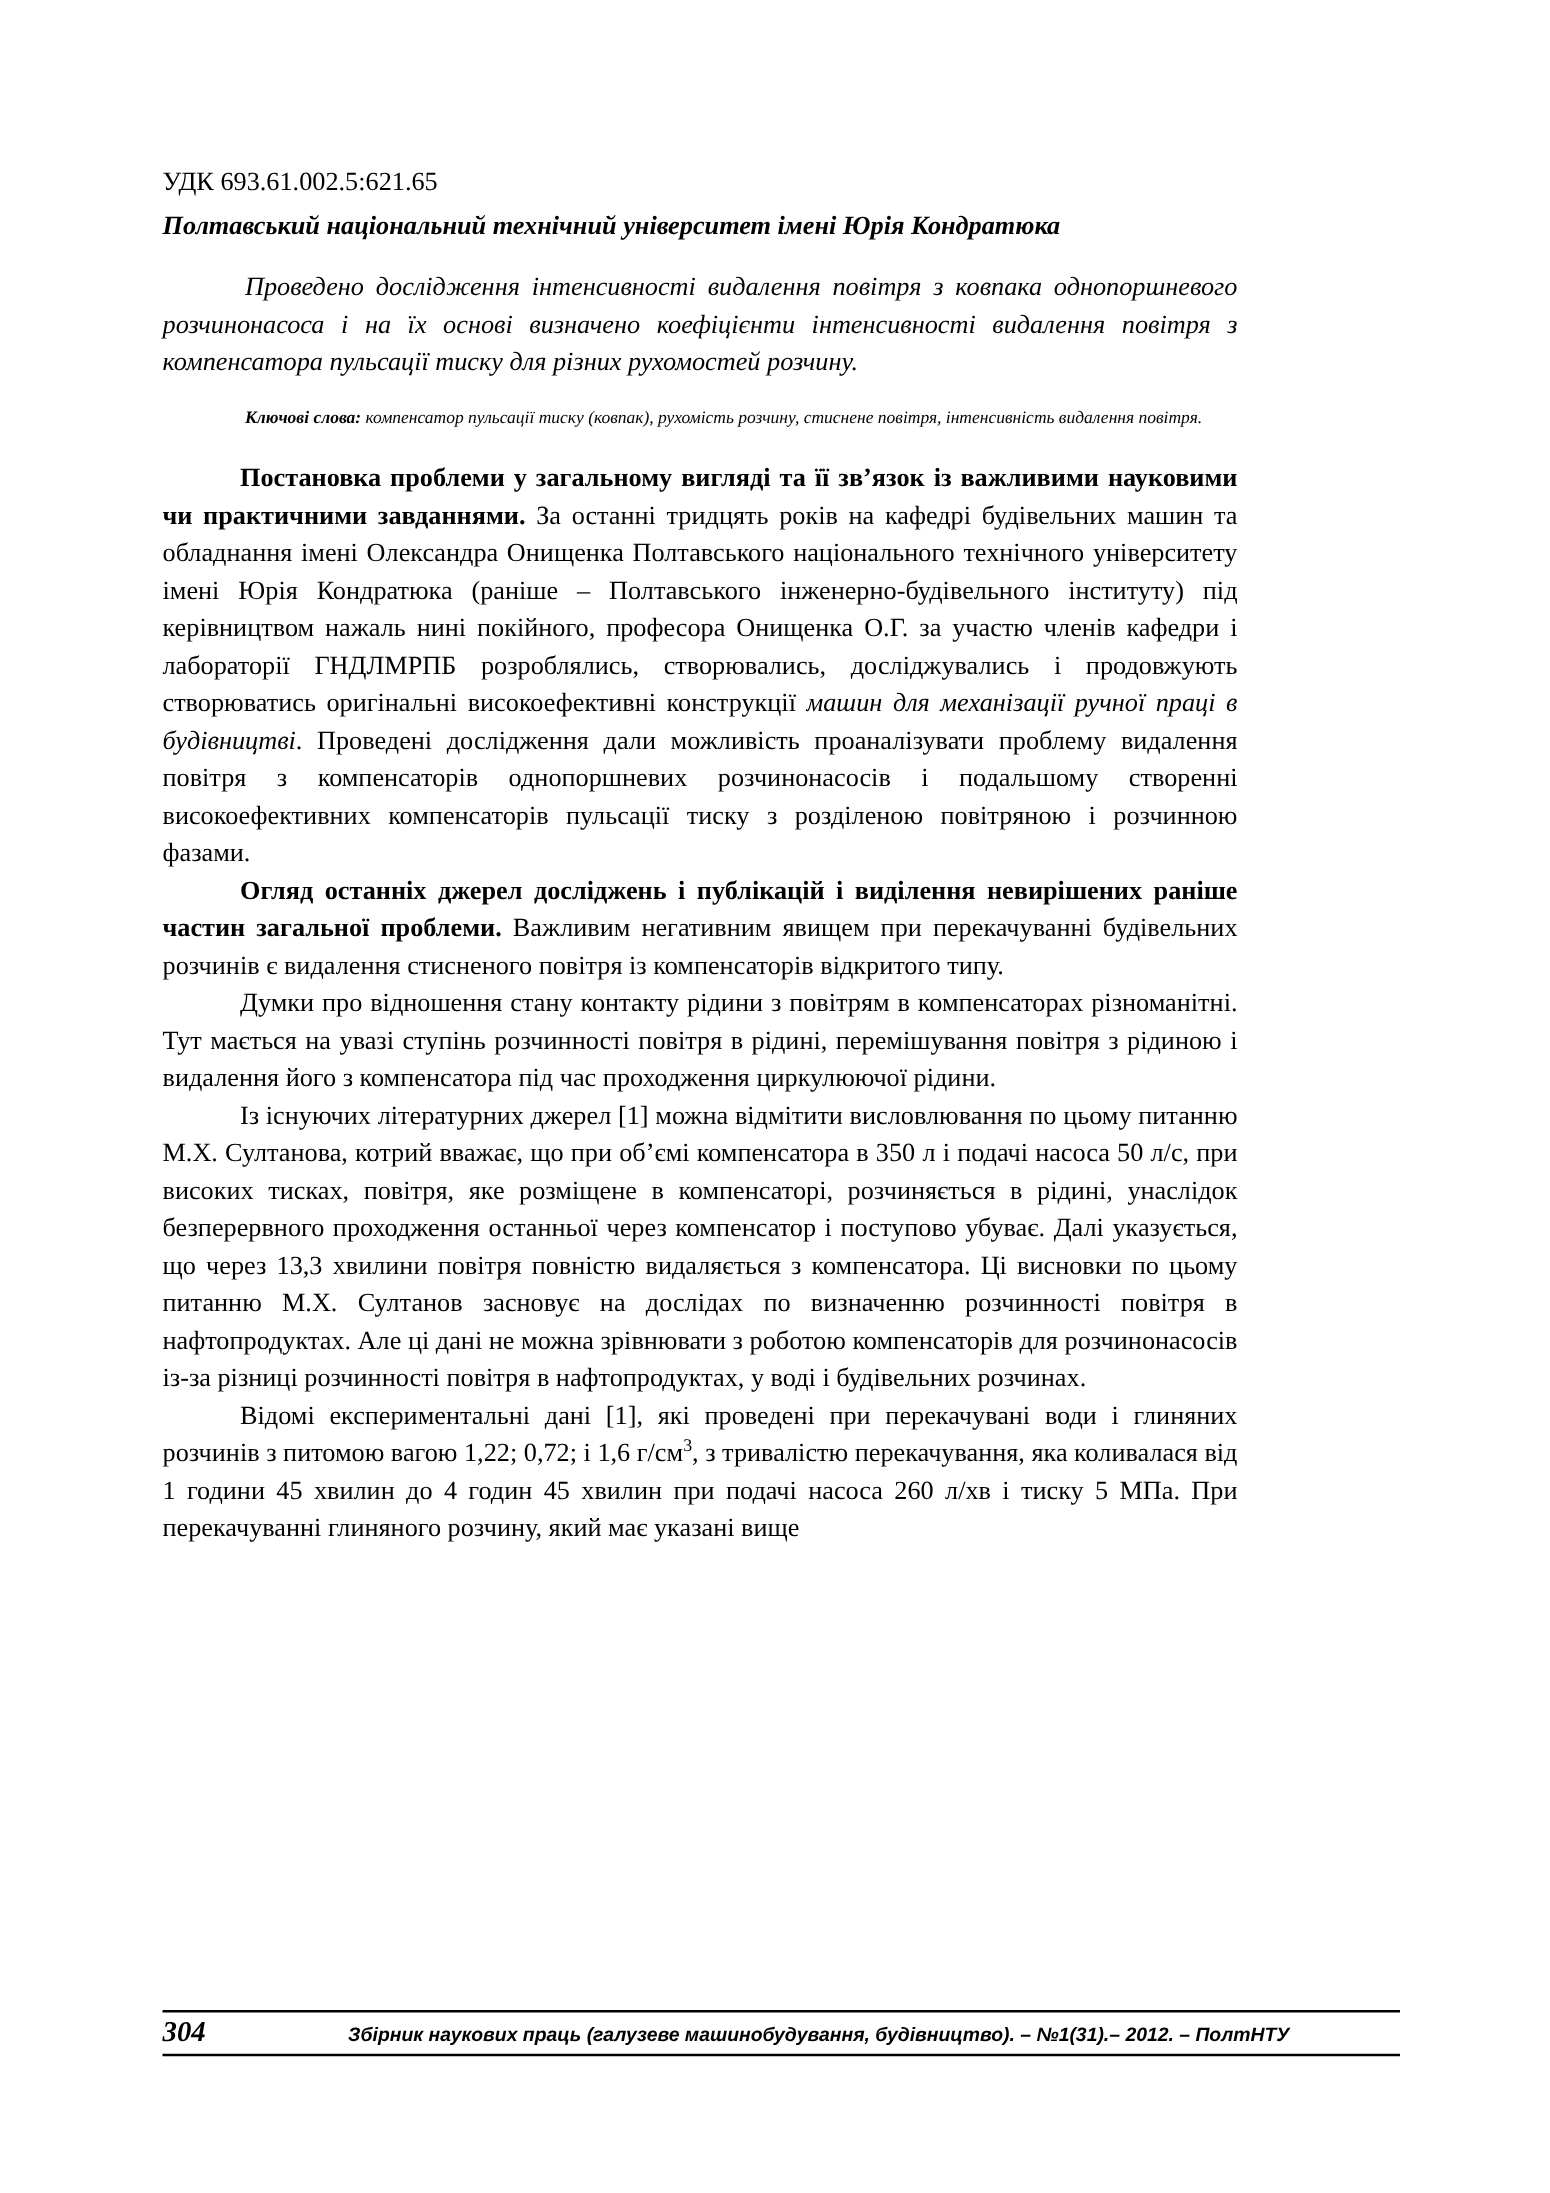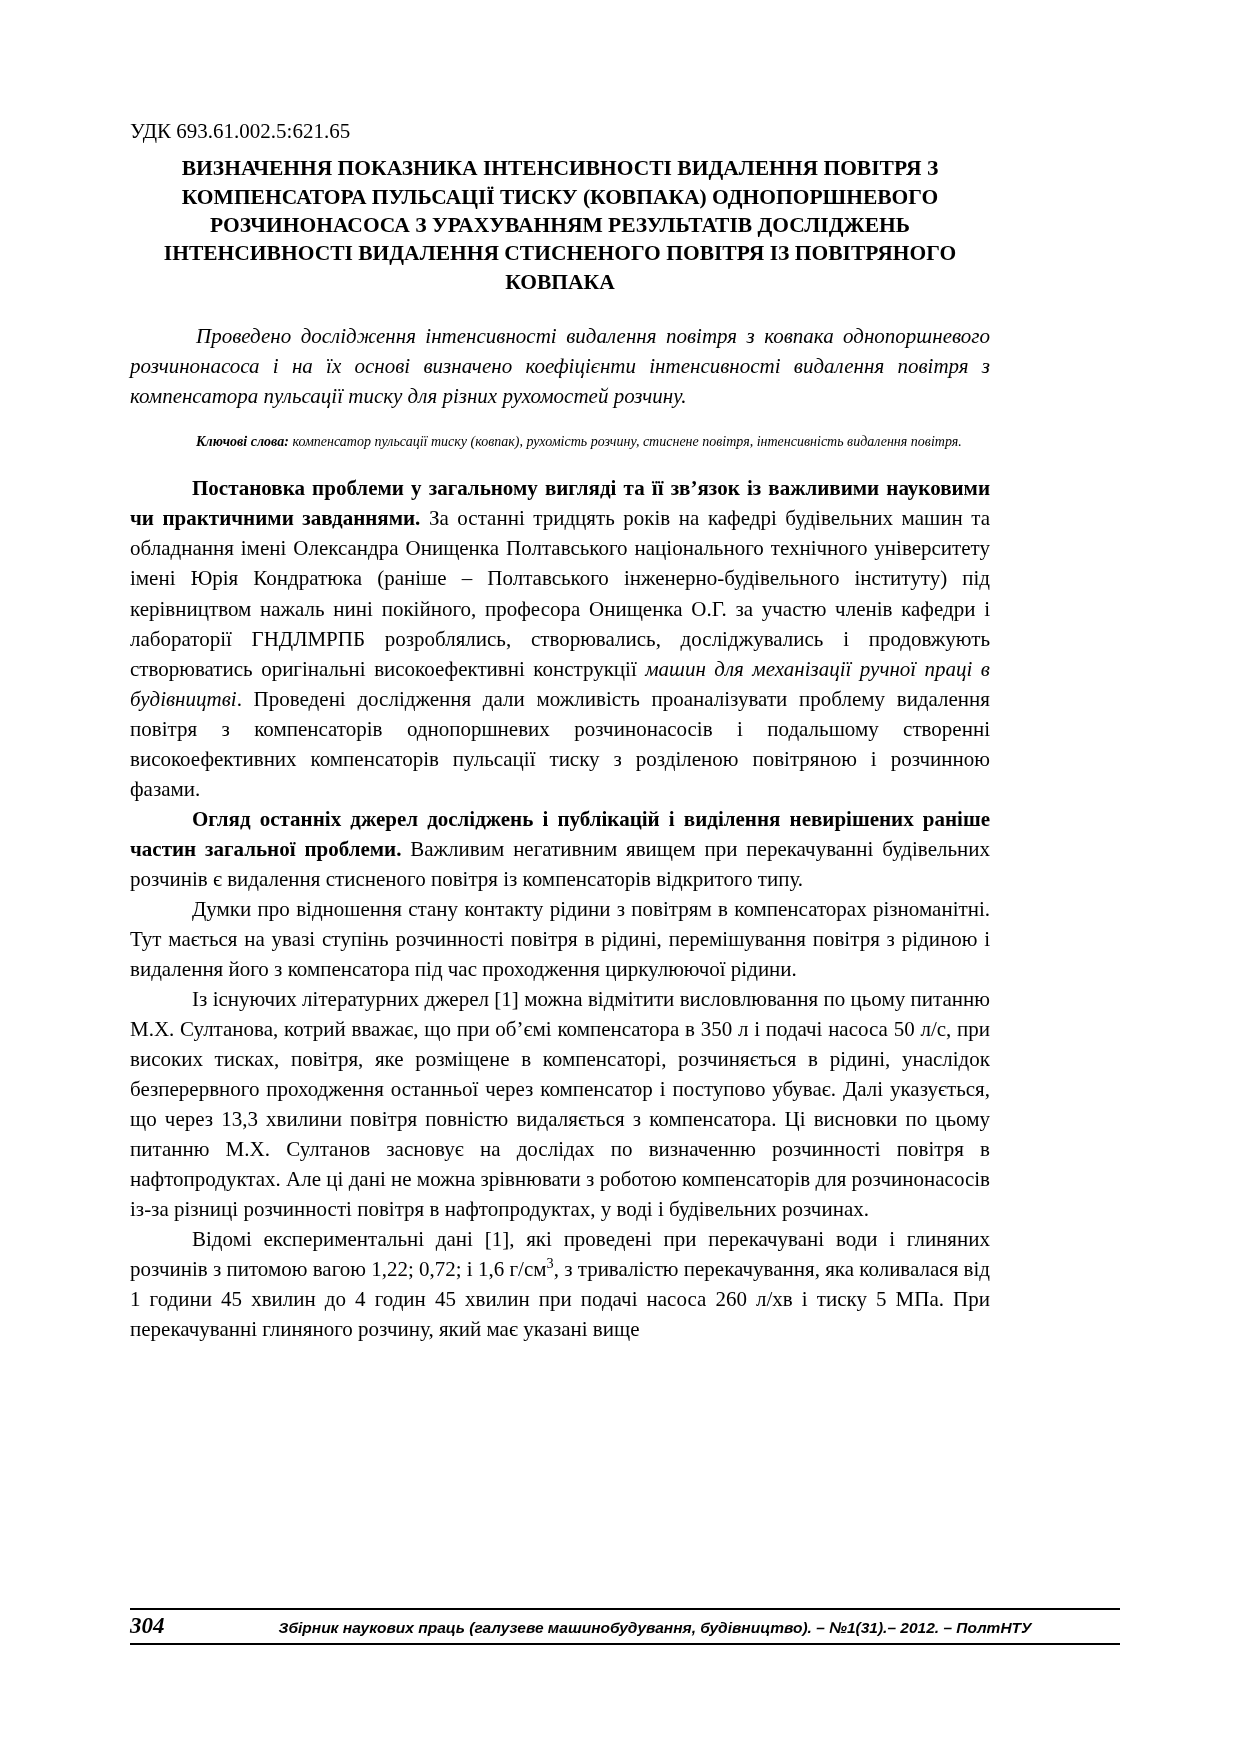--- a/index.html
+++ b/index.html
@@ -13,21 +13,21 @@
     height: 1754px;
     margin: 0 auto;
     background: #ffffff;
     font-family: "Liberation Serif", "DejaVu Serif", serif;
     color: #000000;
     box-sizing: border-box;
   }
   .content {
     position: absolute;
     left: 130px;
-    top: 118px;
+    top: 132px;
     width: 860px;
   }
   .udk {
     font-size: 21px;
     line-height: 1.25;
     margin: 0 0 10px 0;
   }
   .author {
     font-size: 21.5px;
     font-weight: bold;
@@ -121,22 +121,22 @@
 </head>
 <body>
 
 <div class="page">
 
   <div class="content">
 
     <div class="udk">УДК 693.61.002.5:621.65</div>
 
 
+    <div class="affiliation">Полтавський національний технічний університет імені Юрія Кондратюка</div>
 
-    <h1 class="title">ВИЗНАЧЕННЯ ПОКАЗНИКА ІНТЕНСИВНОСТІ ВИДАЛЕННЯ ПОВІТРЯ З КОМПЕНСАТОРА ПУЛЬСАЦІЇ ТИСКУ (КОВПАКА) ОДНОПОРШНЕВОГО РОЗЧИНОНАСОСА З УРАХУВАННЯМ РЕЗУЛЬТАТІВ ДОСЛІДЖЕНЬ ІНТЕНСИВНОСТІ ВИДАЛЕННЯ СТИСНЕНОГО ПОВІТРЯ ІЗ ПОВІТРЯНОГО КОВПАКА</h1>
 
     <div class="abstract">Проведено дослідження інтенсивності видалення повітря з ковпака однопоршневого розчинонасоса і на їх основі визначено коефіцієнти інтенсивності видалення повітря з компенсатора пульсації тиску для різних рухомостей розчину.</div>
 
     <div class="keywords">
       <b>Ключові слова:</b><span> компенсатор пульсації тиску (ковпак), рухомість розчину, стиснене повітря, інтенсивність видалення повітря.</span>
     </div>
 
     <p class="body">
       <b>Постановка проблеми у загальному вигляді та її зв’язок із важливими науковими чи практичними завданнями.</b><span> За останні тридцять років на кафедрі будівельних машин та обладнання імені Олександра Онищенка Полтавського національного технічного університету імені Юрія Кондратюка (раніше – Полтавського інженерно-будівельного інституту) під керівництвом нажаль нині покійного, професора Онищенка О.Г. за участю членів кафедри і лабораторії ГНДЛМРПБ розроблялись, створювались, досліджувались і продовжують створюватись оригінальні високоефективні конструкції </span><i>машин для механізації ручної праці в будівництві</i><span>. Проведені дослідження дали можливість проаналізувати проблему видалення повітря з компенсаторів однопоршневих розчинонасосів і подальшому створенні високоефективних компенсаторів пульсації тиску з розділеною повітряною і розчинною фазами.</span>
     </p>

